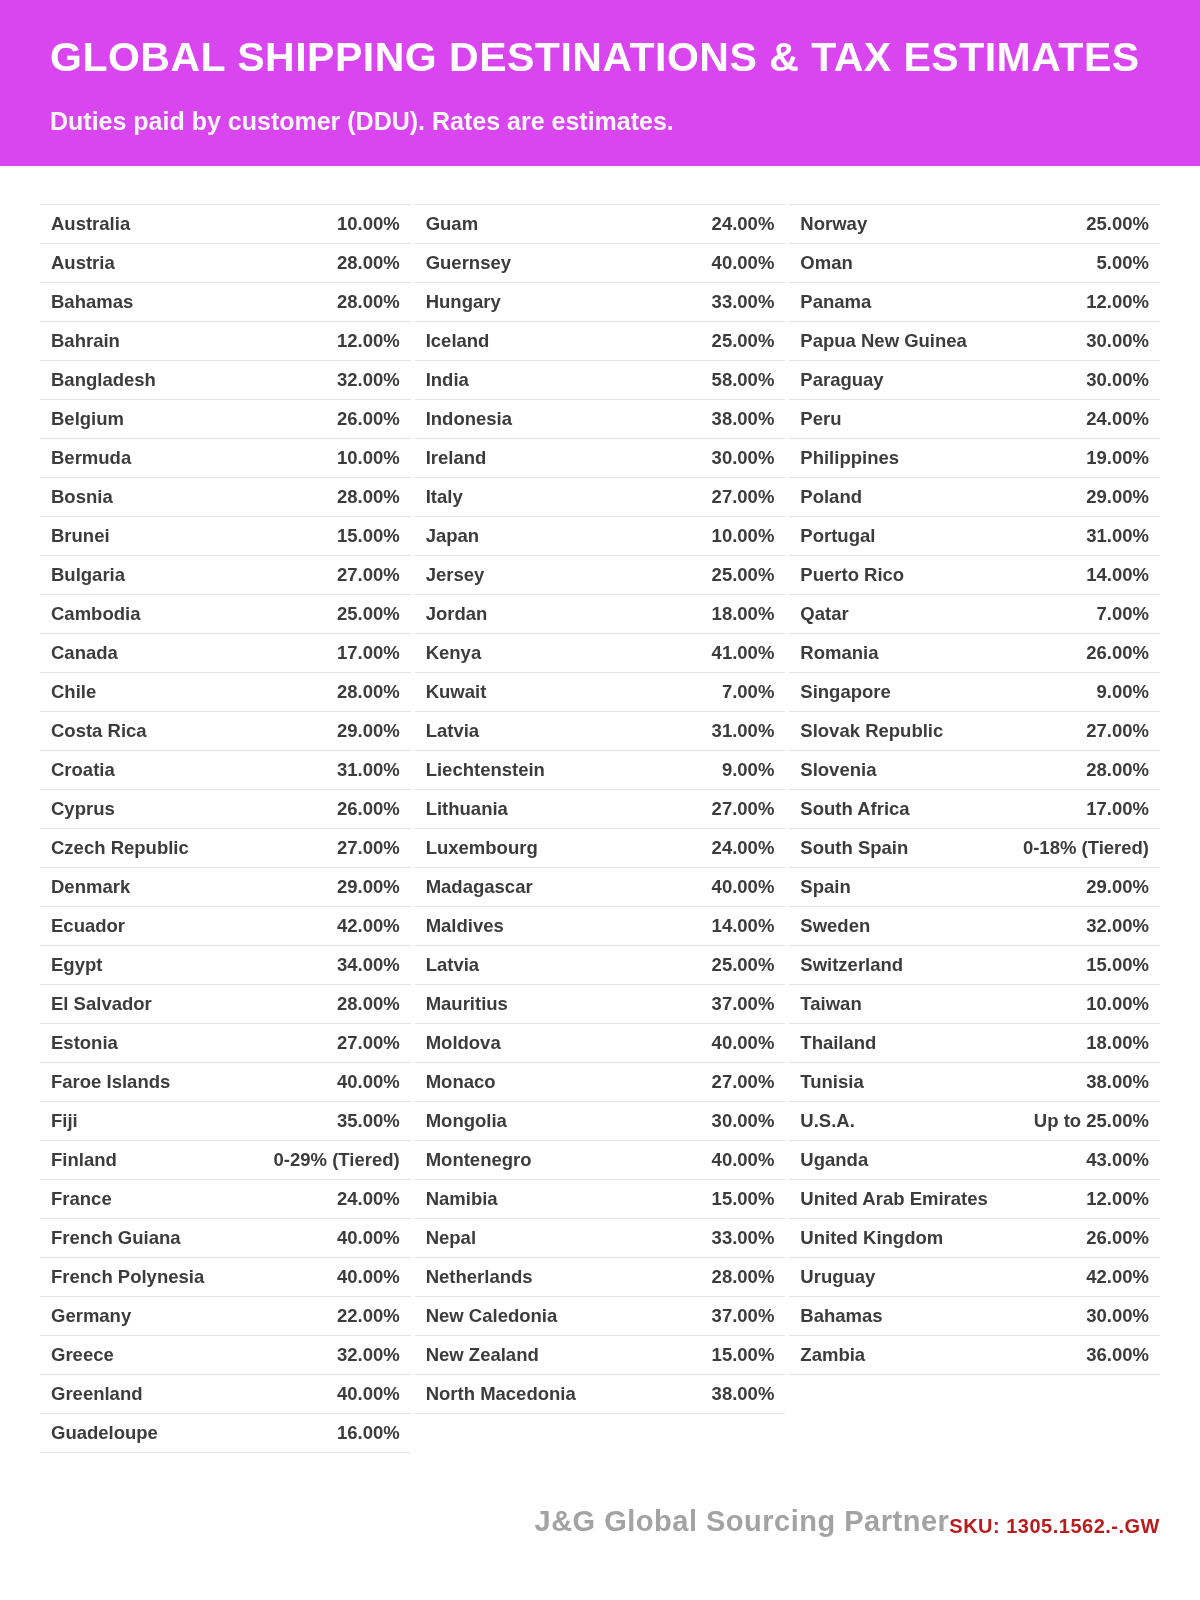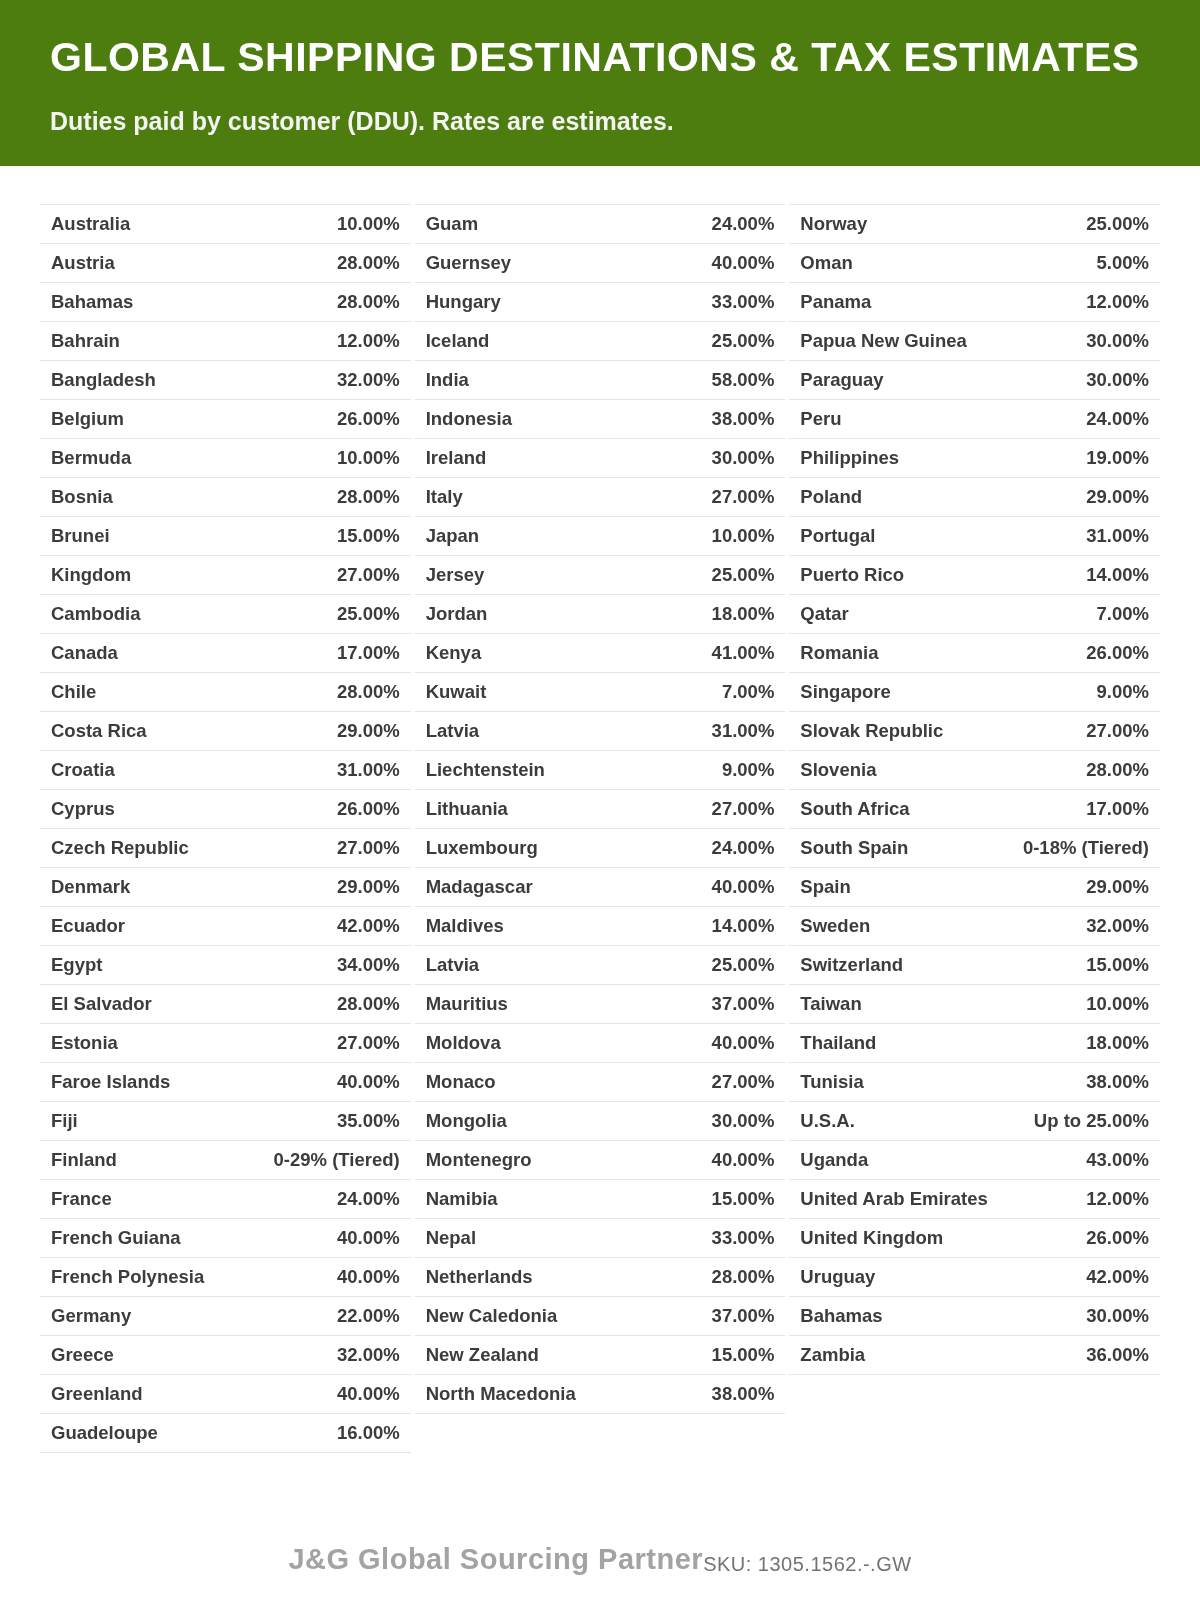--- a/index.html
+++ b/index.html
@@ -10,21 +10,21 @@
     font-family: "Liberation Sans", "DejaVu Sans", sans-serif;
   }
   .page {
     width: 1200px;
     height: 1600px;
     display: flex;
     flex-direction: column;
     background: #ffffff;
   }
   .header {
-    background: #4d7c0f;
+    background: #d946ef;
     color: #ffffff;
     padding: 36px 50px 30px 50px;
   }
   .header h1 {
     font-size: 41px;
     font-weight: 800;
     letter-spacing: 0.5px;
     line-height: 1.05;
   }
   .header .subtitle {
@@ -62,35 +62,35 @@
   }
   .row .rate {
     font-size: 18.5px;
     font-weight: 700;
     color: #3c3c3c;
     white-space: nowrap;
     text-align: right;
   }
   .footer {
     margin-top: auto;
-    padding: 0 40px 24px 40px;
+    padding: 0 40px 62px 40px;
     display: flex;
-    justify-content: center;
+    justify-content: flex-end;
     align-items: flex-end;
   }
   .brand {
     font-size: 29px;
     font-weight: 800;
     color: #a3a3a3;
     letter-spacing: 0.5px;
   }
   .sku {
     font-size: 20px;
-    font-weight: 400;
-    color: #737373;
+    font-weight: 700;
+    color: #b91c1c;
     letter-spacing: 0.5px;
   }
 </style>
 </head>
 <body>
 
 <div class="page">
 
   <div class="header">
     <h1>GLOBAL SHIPPING DESTINATIONS &amp; TAX ESTIMATES</h1>
@@ -130,21 +130,21 @@
           </div>
           <div class="row">
             <span class="country">Bosnia</span>
             <span class="rate">28.00%</span>
           </div>
           <div class="row">
             <span class="country">Brunei</span>
             <span class="rate">15.00%</span>
           </div>
           <div class="row">
-            <span class="country">Kingdom</span>
+            <span class="country">Bulgaria</span>
             <span class="rate">27.00%</span>
           </div>
           <div class="row">
             <span class="country">Cambodia</span>
             <span class="rate">25.00%</span>
           </div>
           <div class="row">
             <span class="country">Canada</span>
             <span class="rate">17.00%</span>
           </div>

